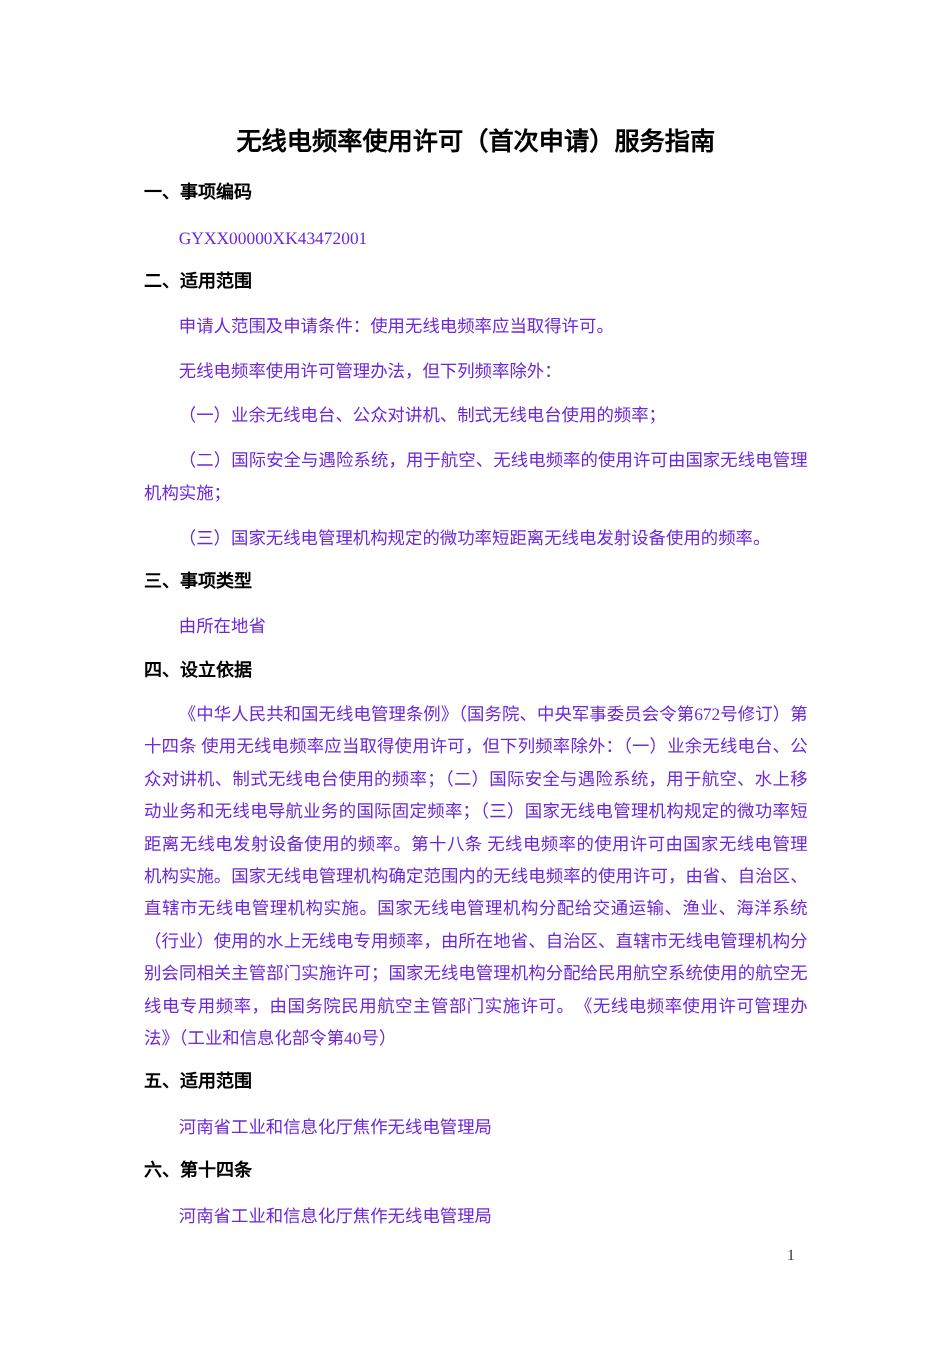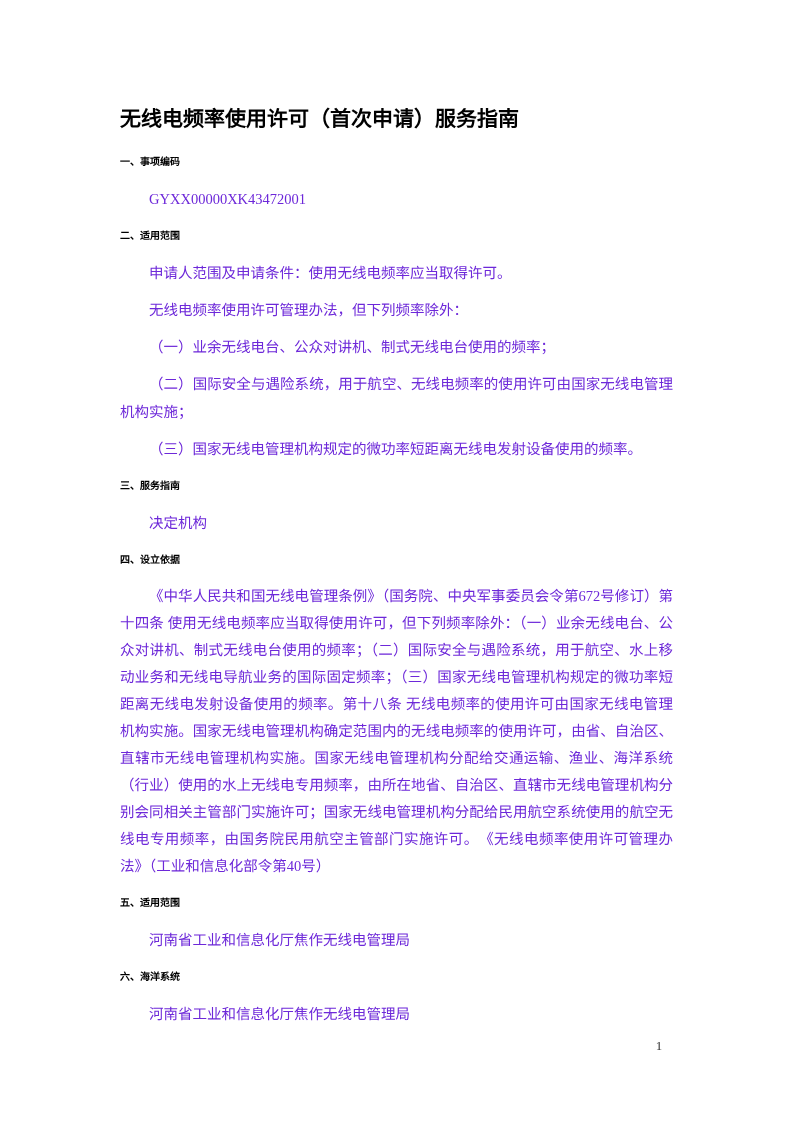--- a/index.html
+++ b/index.html
@@ -17,28 +17,28 @@
     overflow: hidden;
   }
   .content {
     padding: 104px 120px 0 120px;
   }
   .doc-title {
     font-family: "Liberation Sans", "DejaVu Sans", sans-serif;
     font-weight: bold;
     font-size: 21px;
     line-height: 30px;
-    text-align: left;
+    text-align: center;
     margin: 0 0 14px 0;
     color: #000000;
   }
   .section-heading {
-    font-family: Liberation Serif, serif;
+    font-family: Liberation Mono, monospace;
     font-weight: bold;
-    font-size: 10px;
+    font-size: 15px;
     line-height: 28px;
     margin: 9px 0;
     color: #000000;
   }
   .para {
     font-size: 14.5px;
     line-height: 28px;
     margin: 9px 0;
     text-align: justify;
     text-indent: 2em;
@@ -77,42 +77,42 @@
     <div>
             <p class="para">申请人范围及申请条件：使用无线电频率应当取得许可。</p>
             <p class="para">无线电频率使用许可管理办法，但下列频率除外：</p>
             <p class="para">（一）业余无线电台、公众对讲机、制式无线电台使用的频率；</p>
             <p class="para">（二）国际安全与遇险系统，用于航空、无线电频率的使用许可由国家无线电管理机构实施；</p>
             <p class="para">（三）国家无线电管理机构规定的微功率短距离无线电发射设备使用的频率。</p>
           </div>
   </section>
 
   <section>
-    <h2 class="section-heading">三、服务指南</h2>
+    <h2 class="section-heading">三、事项类型</h2>
     <div>
-            <p class="para">决定机构</p>
+            <p class="para">由所在地省</p>
           </div>
   </section>
 
   <section>
     <h2 class="section-heading">四、设立依据</h2>
     <div>
             <p class="para dense">《中华人民共和国无线电管理条例》（国务院、中央军事委员会令第672号修订）第十四条 使用无线电频率应当取得使用许可，但下列频率除外：（一）业余无线电台、公众对讲机、制式无线电台使用的频率；（二）国际安全与遇险系统，用于航空、水上移动业务和无线电导航业务的国际固定频率；（三）国家无线电管理机构规定的微功率短距离无线电发射设备使用的频率。第十八条 无线电频率的使用许可由国家无线电管理机构实施。国家无线电管理机构确定范围内的无线电频率的使用许可，由省、自治区、直辖市无线电管理机构实施。国家无线电管理机构分配给交通运输、渔业、海洋系统（行业）使用的水上无线电专用频率，由所在地省、自治区、直辖市无线电管理机构分别会同相关主管部门实施许可；国家无线电管理机构分配给民用航空系统使用的航空无线电专用频率，由国务院民用航空主管部门实施许可。　《无线电频率使用许可管理办法》（工业和信息化部令第40号）</p>
           </div>
   </section>
 
   <section>
     <h2 class="section-heading">五、适用范围</h2>
     <div>
             <p class="para">河南省工业和信息化厅焦作无线电管理局</p>
           </div>
   </section>
 
   <section>
-    <h2 class="section-heading">六、海洋系统</h2>
+    <h2 class="section-heading">六、第十四条</h2>
     <div>
             <p class="para">河南省工业和信息化厅焦作无线电管理局</p>
           </div>
   </section>
 </div>
   </div>
   <div class="page-number">1</div>
 </div>
 
 </body></html>

